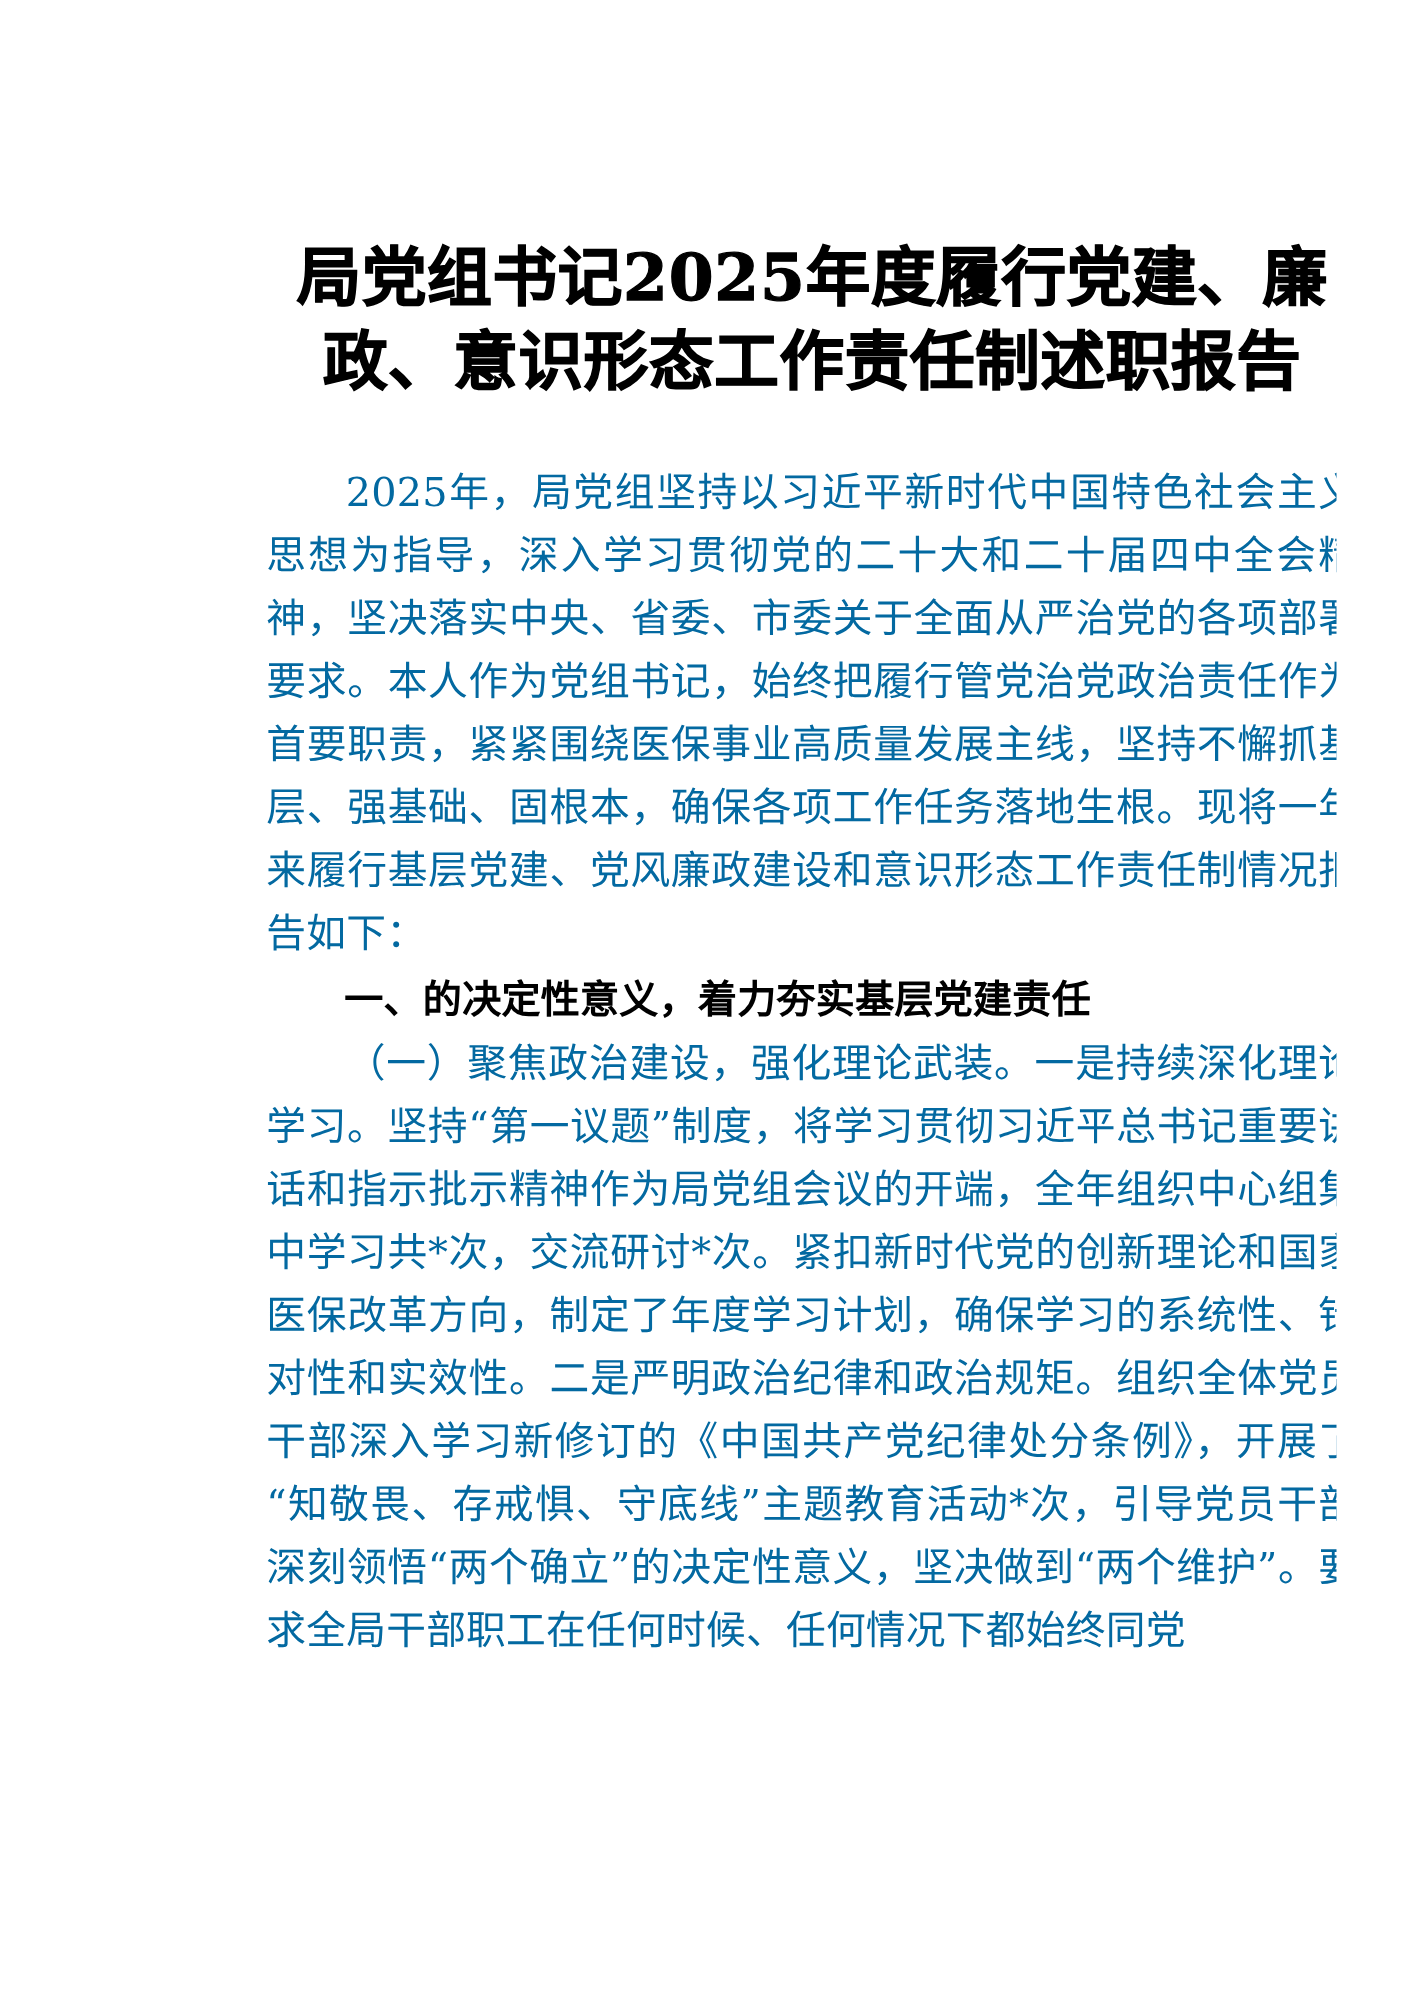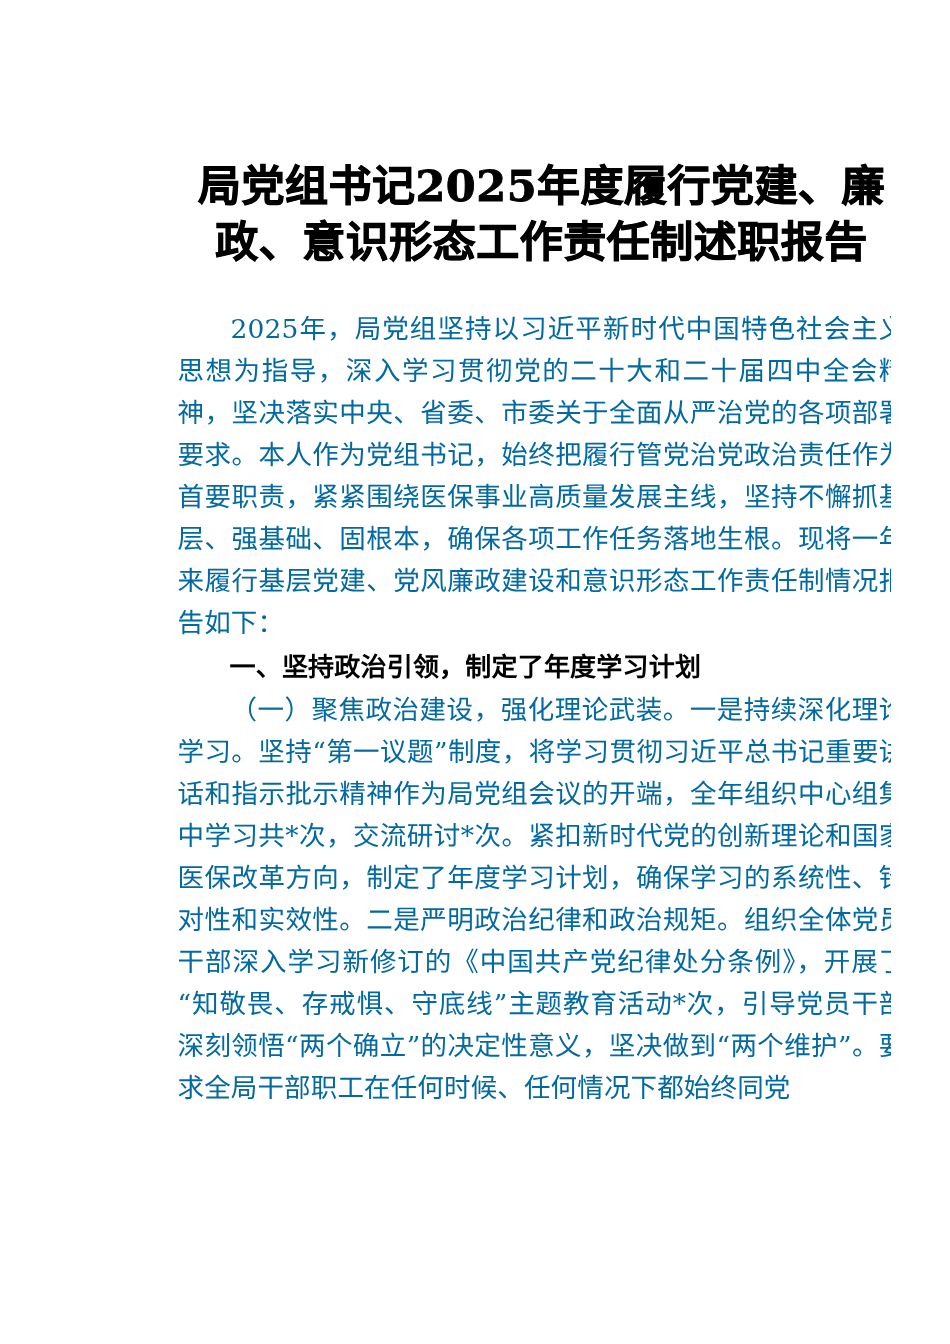--- a/index.html
+++ b/index.html
@@ -90,19 +90,19 @@
 
 <div class="page">
   <div class="content">
 
     <h1 class="doc-title">局党组书记2025年度履行党建、廉政、意识形态工作责任制述职报告</h1>
 
     <div class="body-block">
 
       <p class="para">2025年，局党组坚持以习近平新时代中国特色社会主义思想为指导，深入学习贯彻党的二十大和二十届四中全会精神，坚决落实中央、省委、市委关于全面从严治党的各项部署要求。本人作为党组书记，始终把履行管党治党政治责任作为首要职责，紧紧围绕医保事业高质量发展主线，坚持不懈抓基层、强基础、固根本，确保各项工作任务落地生根。现将一年来履行基层党建、党风廉政建设和意识形态工作责任制情况报告如下：</p>
 
-      <p class="heading">一、坚持政治引领，制定了年度学习计划</p>
+      <p class="heading">一、的决定性意义，着力夯实基层党建责任</p>
 
       <p class="para">（一）聚焦政治建设，强化理论武装。一是持续深化理论学习。坚持“第一议题”制度，将学习贯彻习近平总书记重要讲话和指示批示精神作为局党组会议的开端，全年组织中心组集中学习共*次，交流研讨*次。紧扣新时代党的创新理论和国家医保改革方向，制定了年度学习计划，确保学习的系统性、针对性和实效性。二是严明政治纪律和政治规矩。组织全体党员干部深入学习新修订的《中国共产党纪律处分条例》，开展了“知敬畏、存戒惧、守底线”主题教育活动*次，引导党员干部深刻领悟“两个确立”的决定性意义，坚决做到“两个维护”。要求全局干部职工在任何时候、任何情况下都始终同党</p>
 
     </div>
   </div>
 </div>
 
 </body></html>

